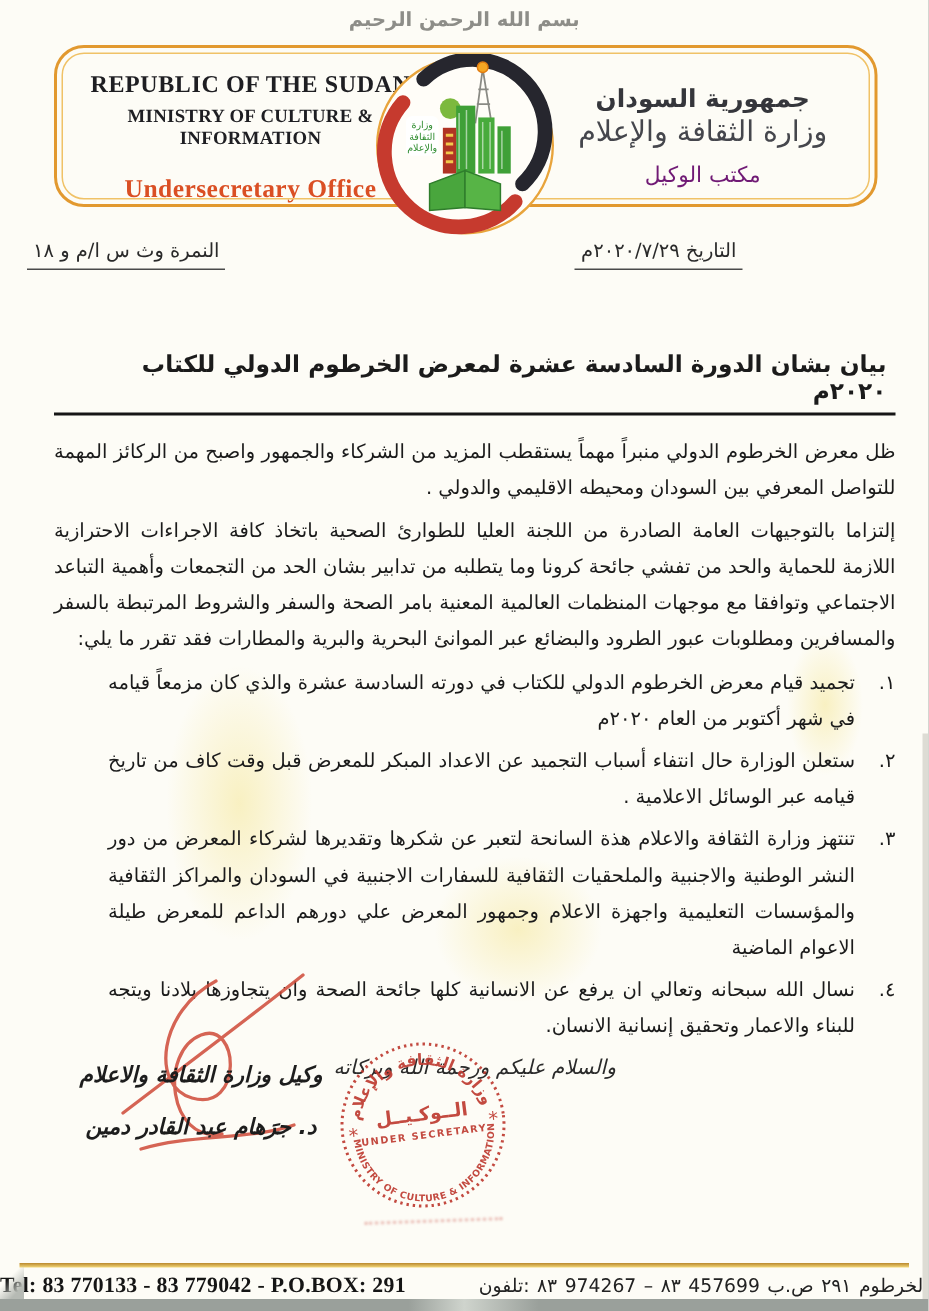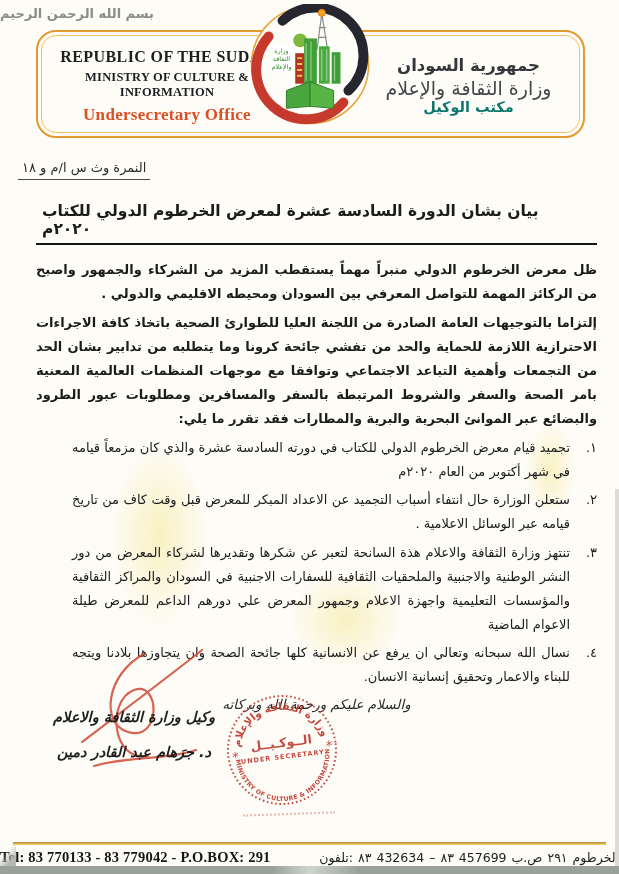--- a/index.html
+++ b/index.html
@@ -11,51 +11,51 @@
   .stain-a{left:92px;top:408px;width:135px;height:255px;}
   .stain-b{left:268px;top:552px;width:155px;height:135px;}
   .stain-c{left:515px;top:405px;width:70px;height:130px;}
   .scan-bottom{position:absolute;left:0;right:0;bottom:0;height:8px;
     background:linear-gradient(90deg,#9aa09b 0%,#9aa09b 44%,#cfd4cd 50%,#9aa09b 58%,#9aa09b 100%);}
   .scan-right{position:absolute;right:0;top:56%;bottom:8px;width:4px;background:#dddcd4;}
   .scan-corner{position:absolute;left:0;bottom:8px;width:16px;height:28px;
     background:linear-gradient(135deg,rgba(0,0,0,0) 45%,#b6bab4 80%);}
 
   
-  .bismillah{position:absolute;top:6px;left:0;right:0;text-align:left;
+  .bismillah{position:absolute;top:6px;left:0;right:0;text-align:center;
     color:#8d8d88;font-size:13px;font-weight:600;letter-spacing:1px;}
 
   
   .hframe{position:absolute;left:36px;right:34px;top:30px;height:104px;
     border:2px solid #e2992f;border-radius:20px;}
   .hframe::after{content:"";position:absolute;inset:3px;border:1.5px solid #f0c267;border-radius:15px;}
   .heng{position:absolute;left:14px;top:16px;width:230px;text-align:center;
     font-family:"Liberation Serif","DejaVu Serif",serif;color:#1e1e22;}
   .heng1{font-size:16px;font-weight:bold;letter-spacing:.4px;}
   .heng2{font-size:12.5px;font-weight:bold;margin-top:4px;letter-spacing:.2px;}
-  .heng3{font-size:17px;font-weight:bold;color:#da4f24;margin-top:5px;letter-spacing:.3px;}
+  .heng3{font-size:17px;font-weight:bold;color:#da4f24;margin-top:16px;letter-spacing:.3px;}
   .harab{position:absolute;right:12px;top:24px;width:205px;text-align:center;color:#35363b;}
   .harab1{font-size:16.5px;font-weight:bold;}
   .harab2{font-size:19px;margin-top:2px;color:#45464c;}
-  .harab3{font-size:14.5px;font-weight:bold;color:#0f766e;margin-top:0;}
-
-  .logo{position:absolute;top:4px;left:50%;margin-left:-61px;width:122px;height:122px;}
+  .harab3{font-size:14.5px;font-weight:normal;color:#701a75;margin-top:10px;}
+
+  .logo{position:absolute;top:36px;left:50%;margin-left:-61px;width:122px;height:122px;}
 
   
   .metaline{position:absolute;top:160px;font-size:13px;color:#2a2a2a;
     border-bottom:1px solid #4a4a4a;padding:0 4px 4px 4px;text-align:right;}
   .dateline{right:124px;}
   .refline{left:18px;}
 
   
   .doc{position:absolute;top:202px;left:36px;right:22px;color:#1b1b1b;}
-  .title{text-align:left;margin-bottom:13px;}
+  .title{text-align:right;margin-bottom:13px;margin-top:32px;}
   .title > span{display:inline-block;font-size:15.5px;font-weight:bold;
     border-bottom:2px solid #161616;padding:0 6px 5px 6px;}
-  .para{font-size:13px;line-height:1.85;text-align:justify;margin:0 0 5px 0;font-weight:bold;}
+  .para{font-size:13px;line-height:1.85;text-align:justify;margin:0 0 5px 0;}
   .li{display:flex;gap:7px;margin:0 0 4px 0;}
   .linum{flex:0 0 20px;font-size:13px;line-height:1.85;}
   .litext{flex:1;font-size:13px;line-height:1.85;text-align:justify;margin-left:36px;}
   .closing{text-align:center;font-style:italic;font-size:13.5px;margin-top:7px;color:#2a2a2a;}
 
   
   .sig{position:absolute;left:36px;top:700px;width:196px;text-align:center;
     font-weight:bold;font-style:italic;font-size:14.5px;line-height:2.4;color:#1d1d1d;}
   .scribble{position:absolute;left:76px;top:646px;width:132px;height:128px;opacity:.85;}
 
@@ -115,20 +115,21 @@
       <path d="M49,55 h5 M49,61 h5 M49,67 h5 M49,73 h5" stroke="#f2c94c" stroke-width="2"></path>
       <path d="M38,88 L62,79 L62,104 L38,106 Z" fill="#49a63d" stroke="#2f7d2c" stroke-width="1"></path>
       <path d="M86,88 L62,79 L62,104 L86,106 Z" fill="#57b446" stroke="#2f7d2c" stroke-width="1"></path>
       <rect x="22" y="42" width="22" height="27" rx="4" fill="#ffffff" opacity=".88"></rect>
       <text x="33" y="50" font-size="6.5" fill="#2f8c2f" text-anchor="middle">وزارة</text>
       <text x="33" y="58" font-size="6.5" fill="#2f8c2f" text-anchor="middle">الثقافة</text>
       <text x="33" y="66" font-size="6.5" fill="#2f8c2f" text-anchor="middle">والإعلام</text>
     </svg>
   </div>
 
+  <div class="metaline dateline" dir="rtl">التاريخ ٢٠٢٠/٧/٢٩م</div>
   <div class="metaline refline" dir="rtl">النمرة وث س ا/م و ١٨</div>
 
   <div class="doc" dir="rtl">
     <div class="title">
       <span>بيان بشان الدورة السادسة عشرة لمعرض الخرطوم الدولي للكتاب ٢٠٢٠م</span>
     </div>
 
     <div>
 
         <p class="para">ظل معرض الخرطوم الدولي منبراً مهماً يستقطب المزيد من الشركاء والجمهور واصبح من الركائز المهمة للتواصل المعرفي بين السودان ومحيطه الاقليمي والدولي .</p>
@@ -196,21 +197,21 @@
   </div>
   <div class="stamp-ghost"></div>
 
   <div class="footer-line"></div>
   <div class="footer">
     <span class="f-en">Tel: 83 770133 - 83 779042 - P.O.BOX: 291 Khartoum</span>
     <span class="f-ar">
 
     <span class="ftok">تلفون:</span>
         <span class="ftok">٨٣</span>
-        <span class="ftok">432634</span>
+        <span class="ftok">974267</span>
         <span class="ftok">–</span>
         <span class="ftok">٨٣</span>
         <span class="ftok">457699</span>
         <span class="ftok">ص.ب</span>
         <span class="ftok">٢٩١</span>
         <span class="ftok">الخرطوم</span>
       </span>
   </div>
 
   <div class="scan-corner"></div>

